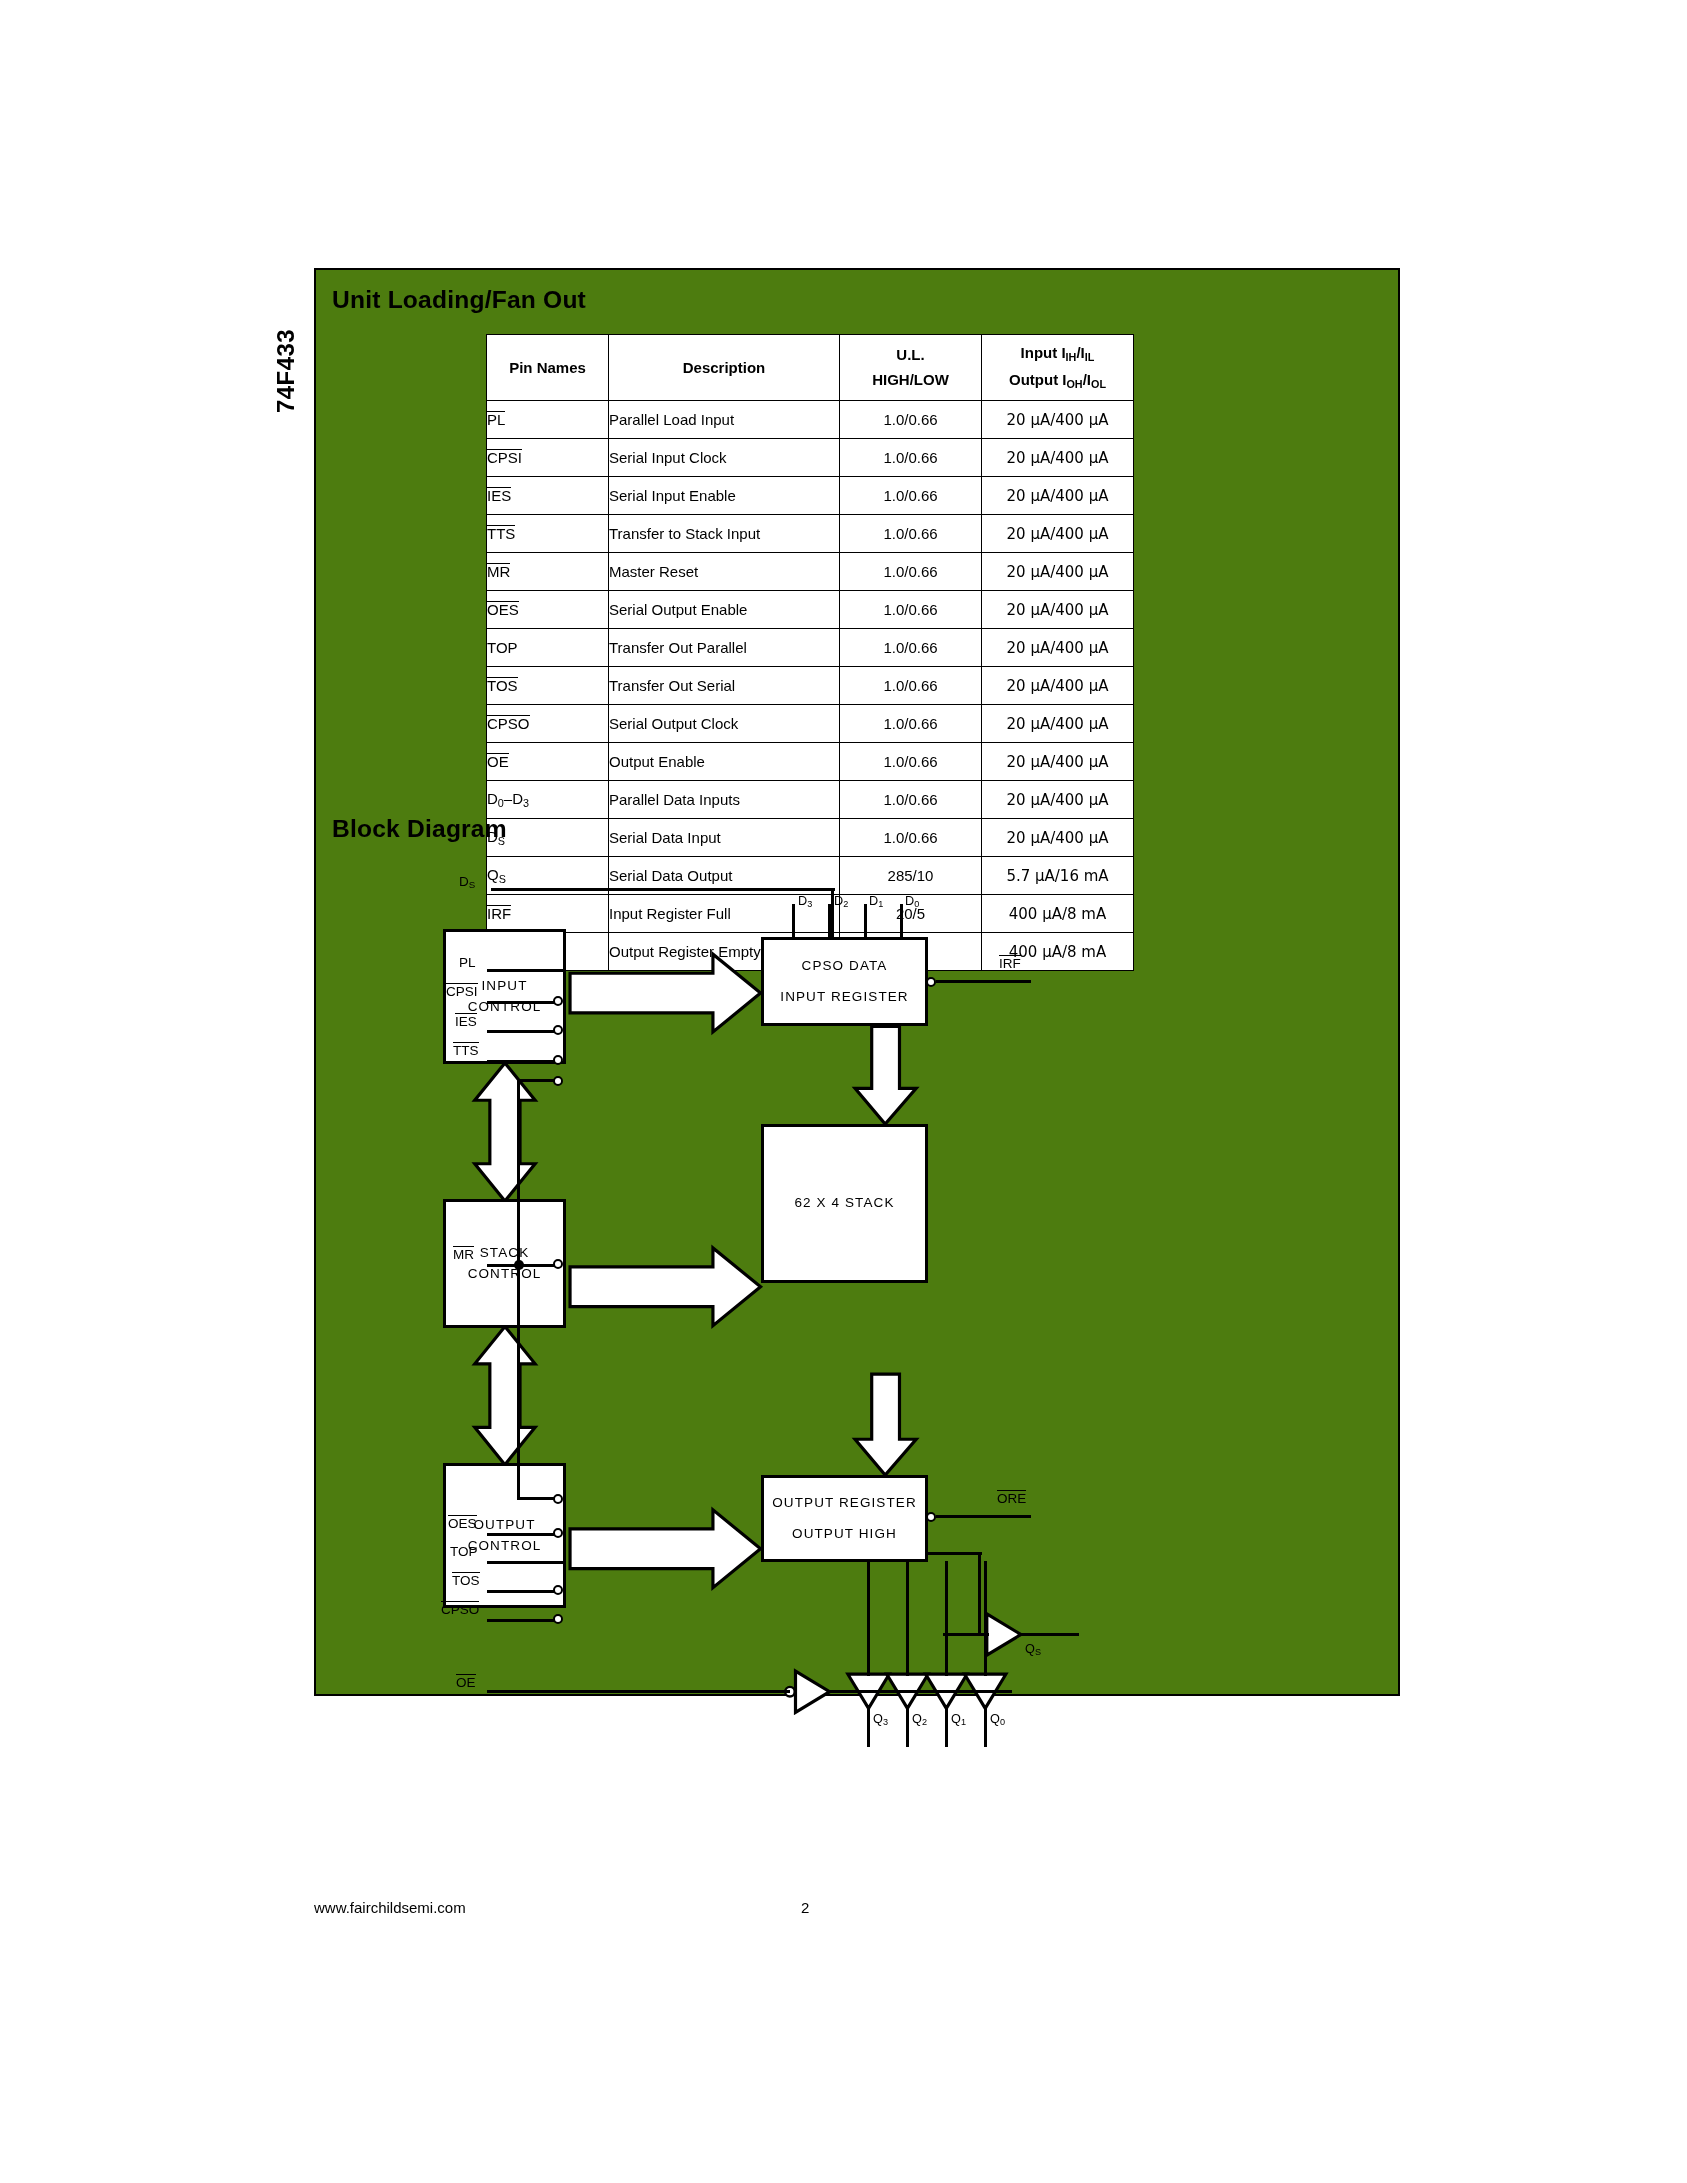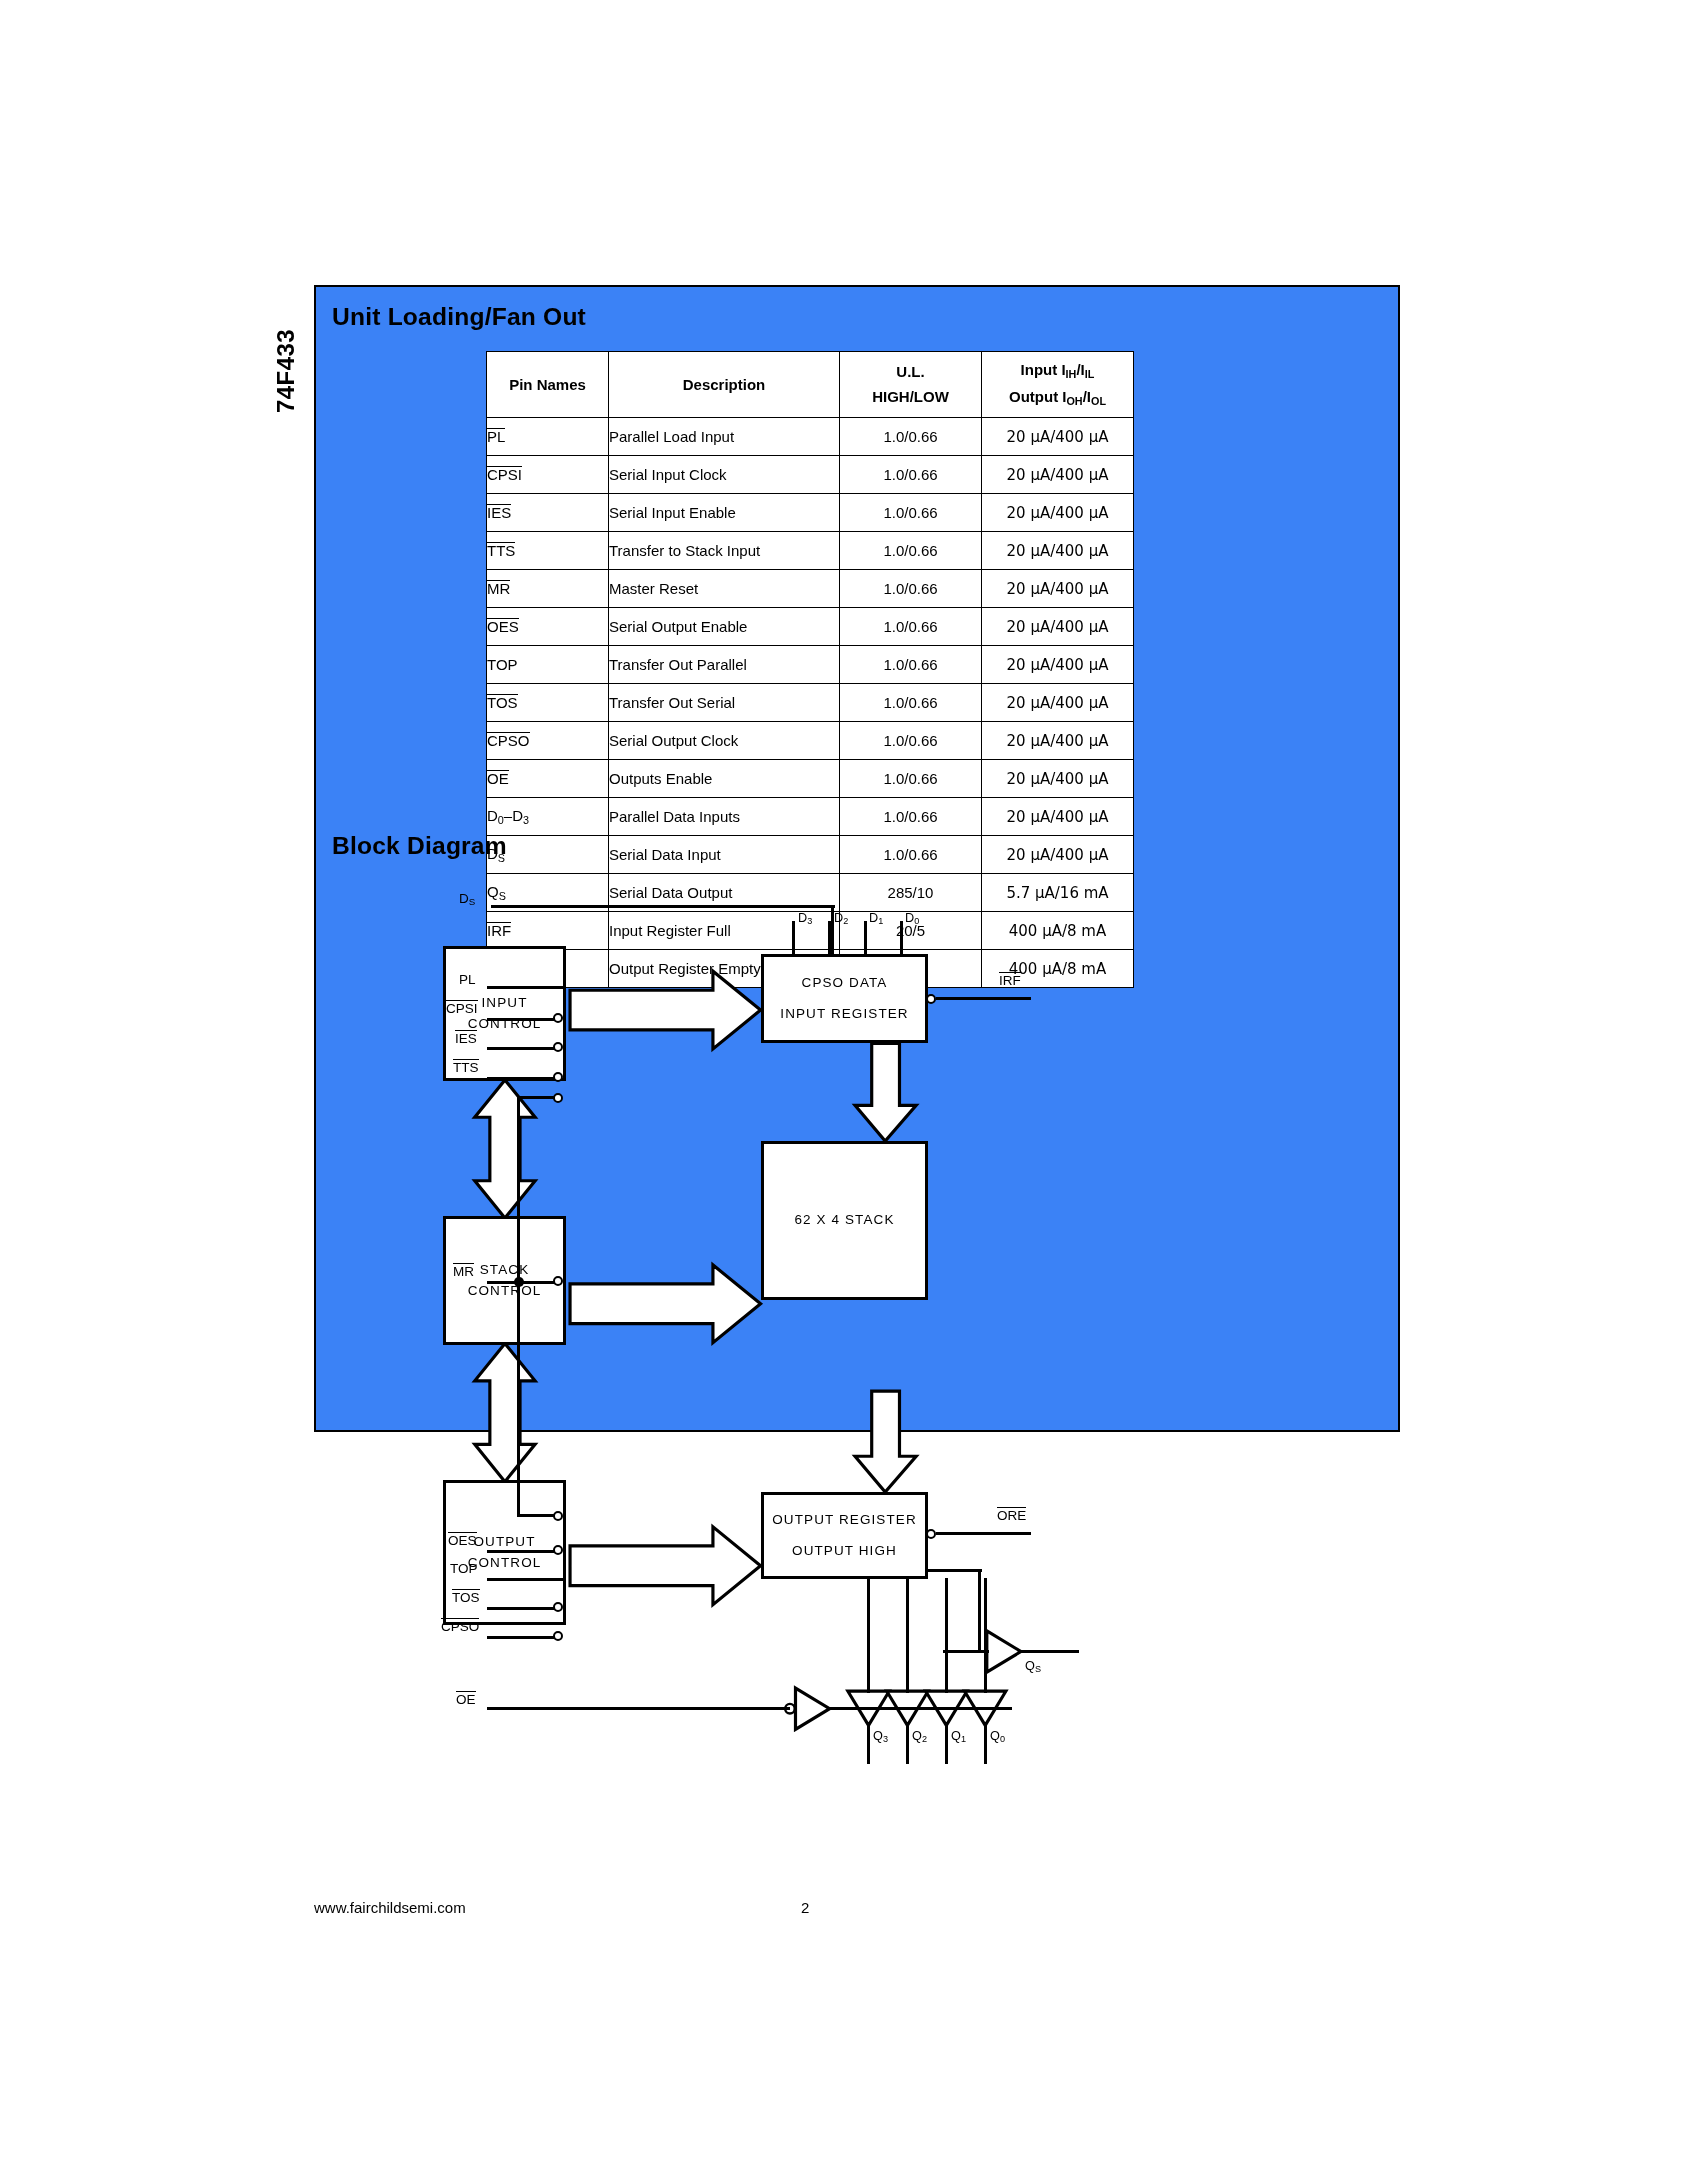--- a/index.html
+++ b/index.html
@@ -12,22 +12,22 @@
     display:flex;align-items:flex-start;justify-content:center;
   }
   .side-label span{
     transform:rotate(-90deg);transform-origin:center center;white-space:nowrap;
     font-size:24px;font-weight:bold;letter-spacing:0.4px;
     display:block;margin-top:95px;
   }
 
   
   .frame{
-    position:absolute;left:314px;top:285px;width:1086px;height:1147px;
-    border:2.4px solid #000;background:#3b82f6;box-sizing:border-box;
+    position:absolute;left:314px;top:268px;width:1086px;height:1428px;
+    border:2.4px solid #000;background:#4d7c0f;box-sizing:border-box;
   }
 
   .sec-title{position:absolute;font-size:24.6px;font-weight:bold;letter-spacing:0.2px;}
   #t-unit{left:16px;top:16px;}
   #t-block{left:16px;top:545px;}
 
   
   table.ul{
     position:absolute;left:170px;top:64px;border-collapse:collapse;
     font-size:15px;background:#fff;
@@ -150,21 +150,21 @@
             <td class="io"><span class="mu">20 µA/400 µA</span></td>
           </tr>
           <tr>
             <td class="pin"><span class="ovl">CPSO</span></td>
             <td class="desc">Serial Output Clock</td>
             <td class="ul">1.0/0.66</td>
             <td class="io"><span class="mu">20 µA/400 µA</span></td>
           </tr>
           <tr>
             <td class="pin"><span class="ovl">OE</span></td>
-            <td class="desc">Outputs Enable</td>
+            <td class="desc">Output Enable</td>
             <td class="ul">1.0/0.66</td>
             <td class="io"><span class="mu">20 µA/400 µA</span></td>
           </tr>
           <tr>
             <td class="pin">D<sub>0</sub>–D<sub>3</sub></td>
             <td class="desc">Parallel Data Inputs</td>
             <td class="ul">1.0/0.66</td>
             <td class="io"><span class="mu">20 µA/400 µA</span></td>
           </tr>
           <tr>

